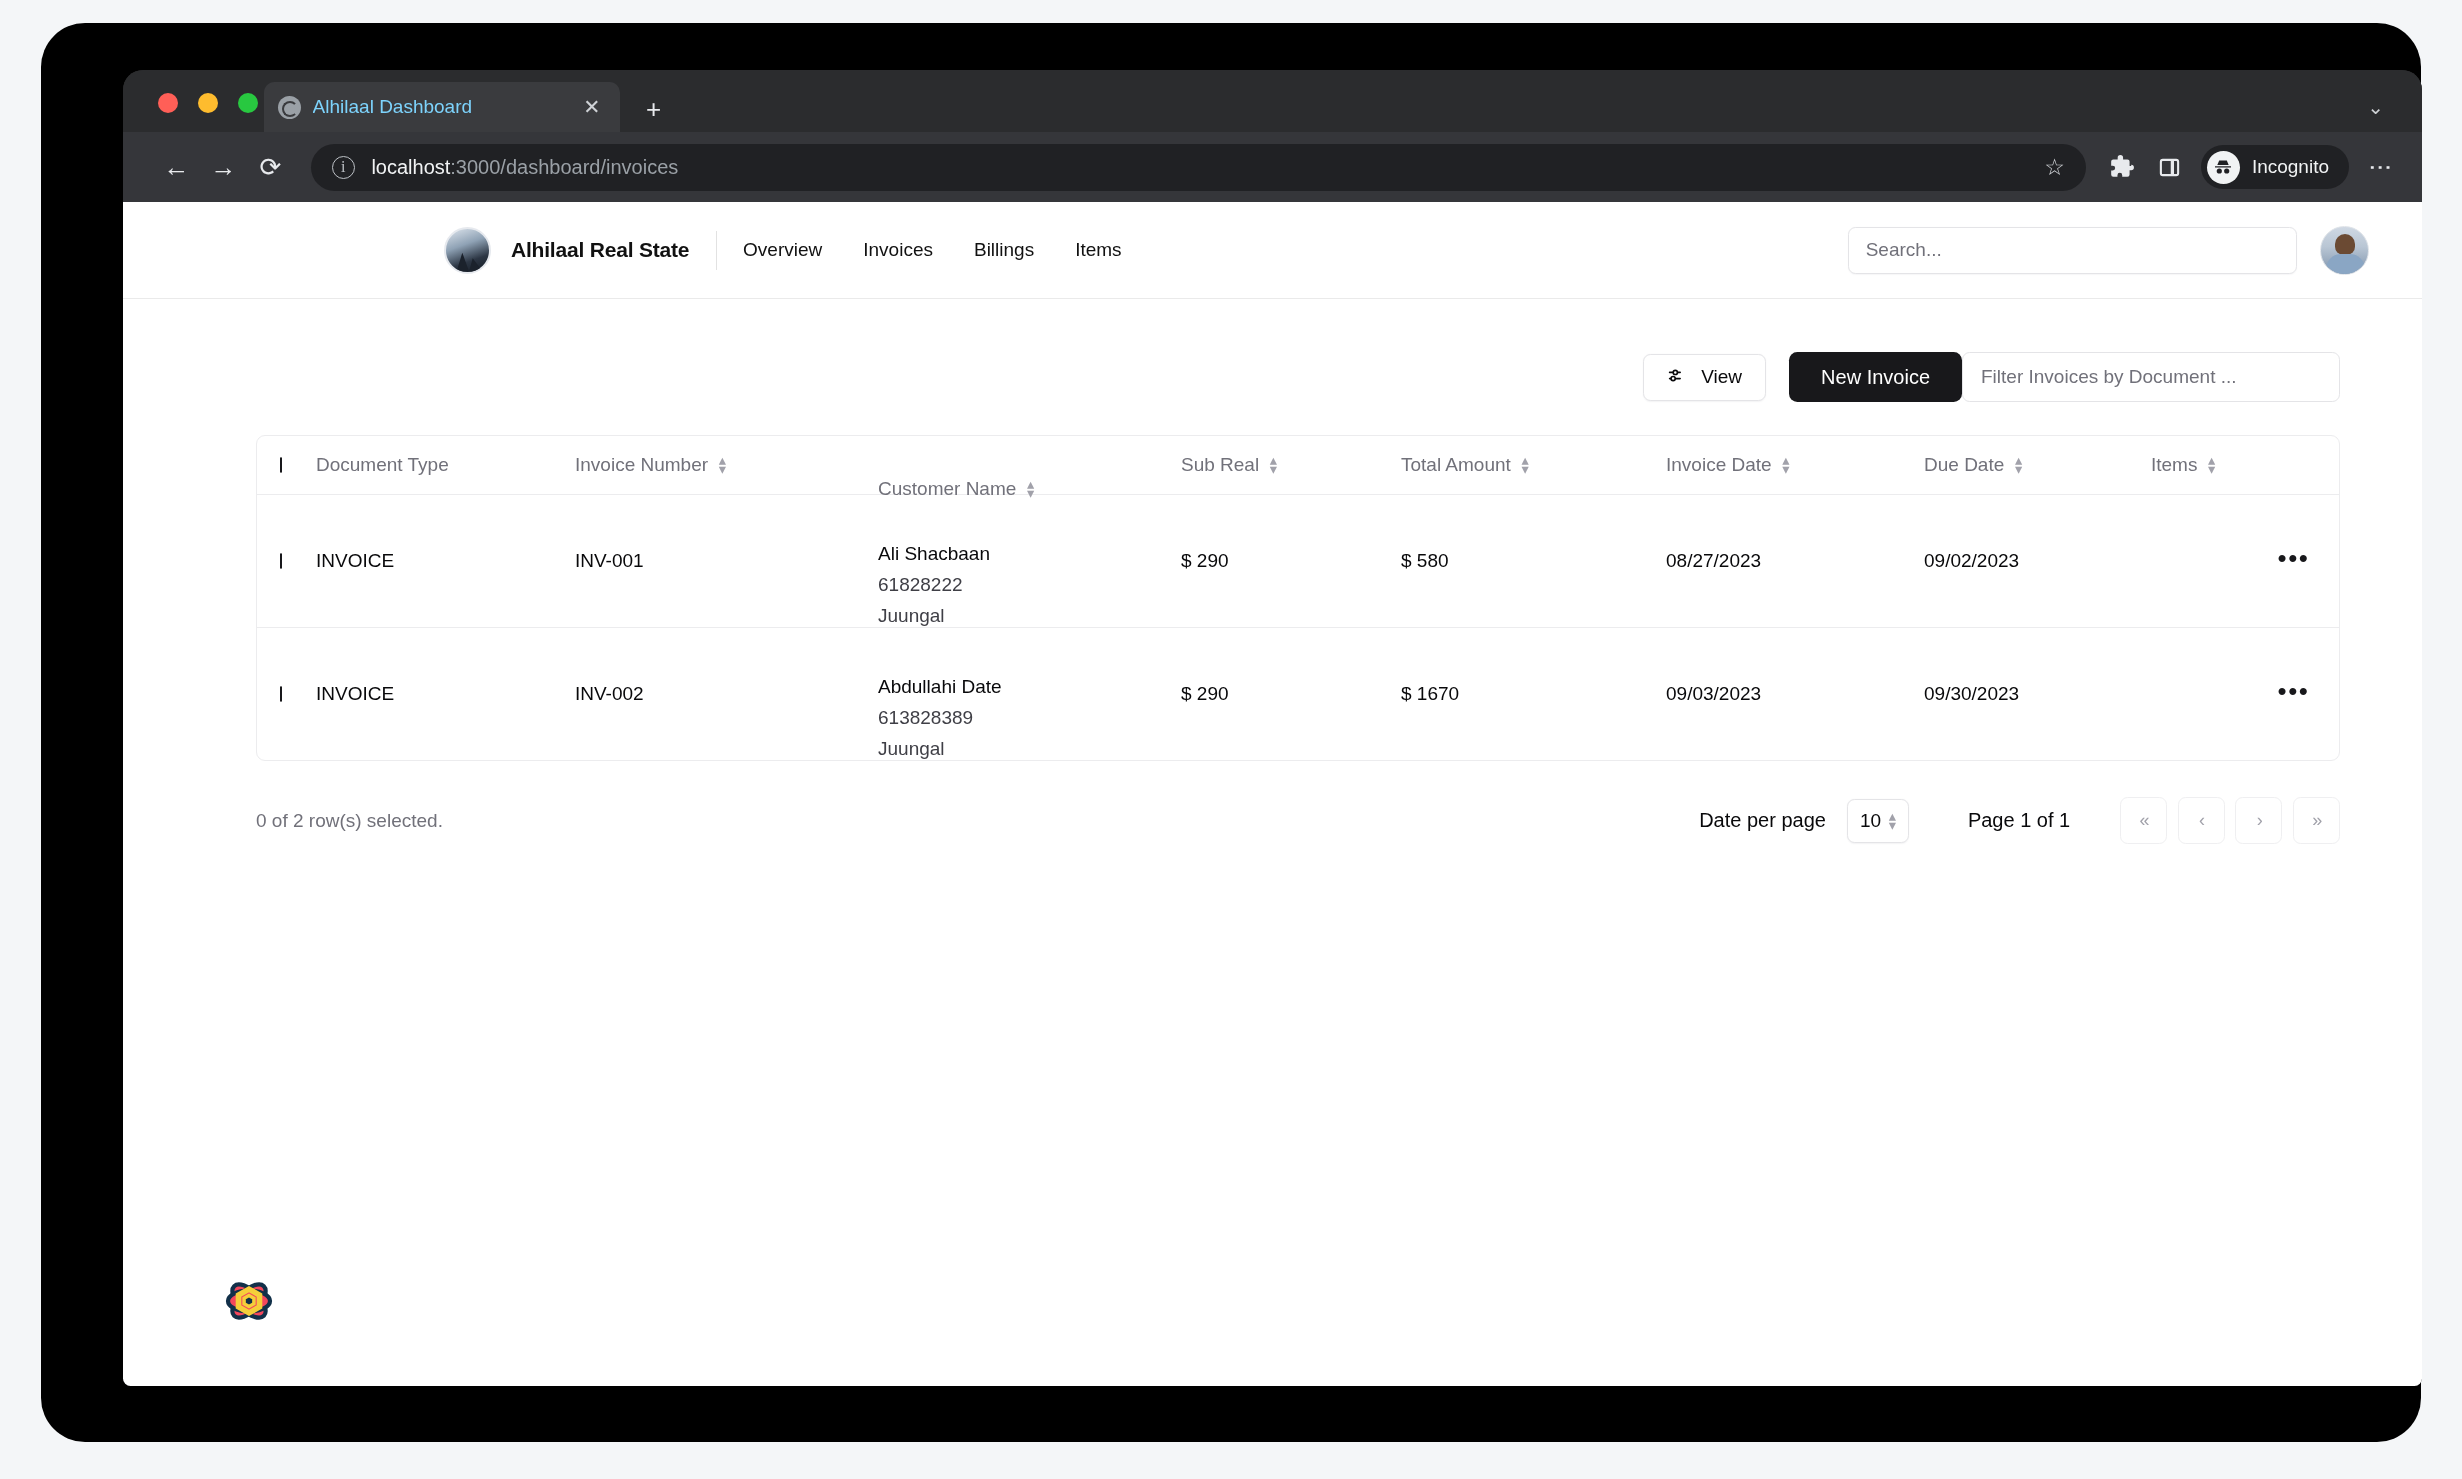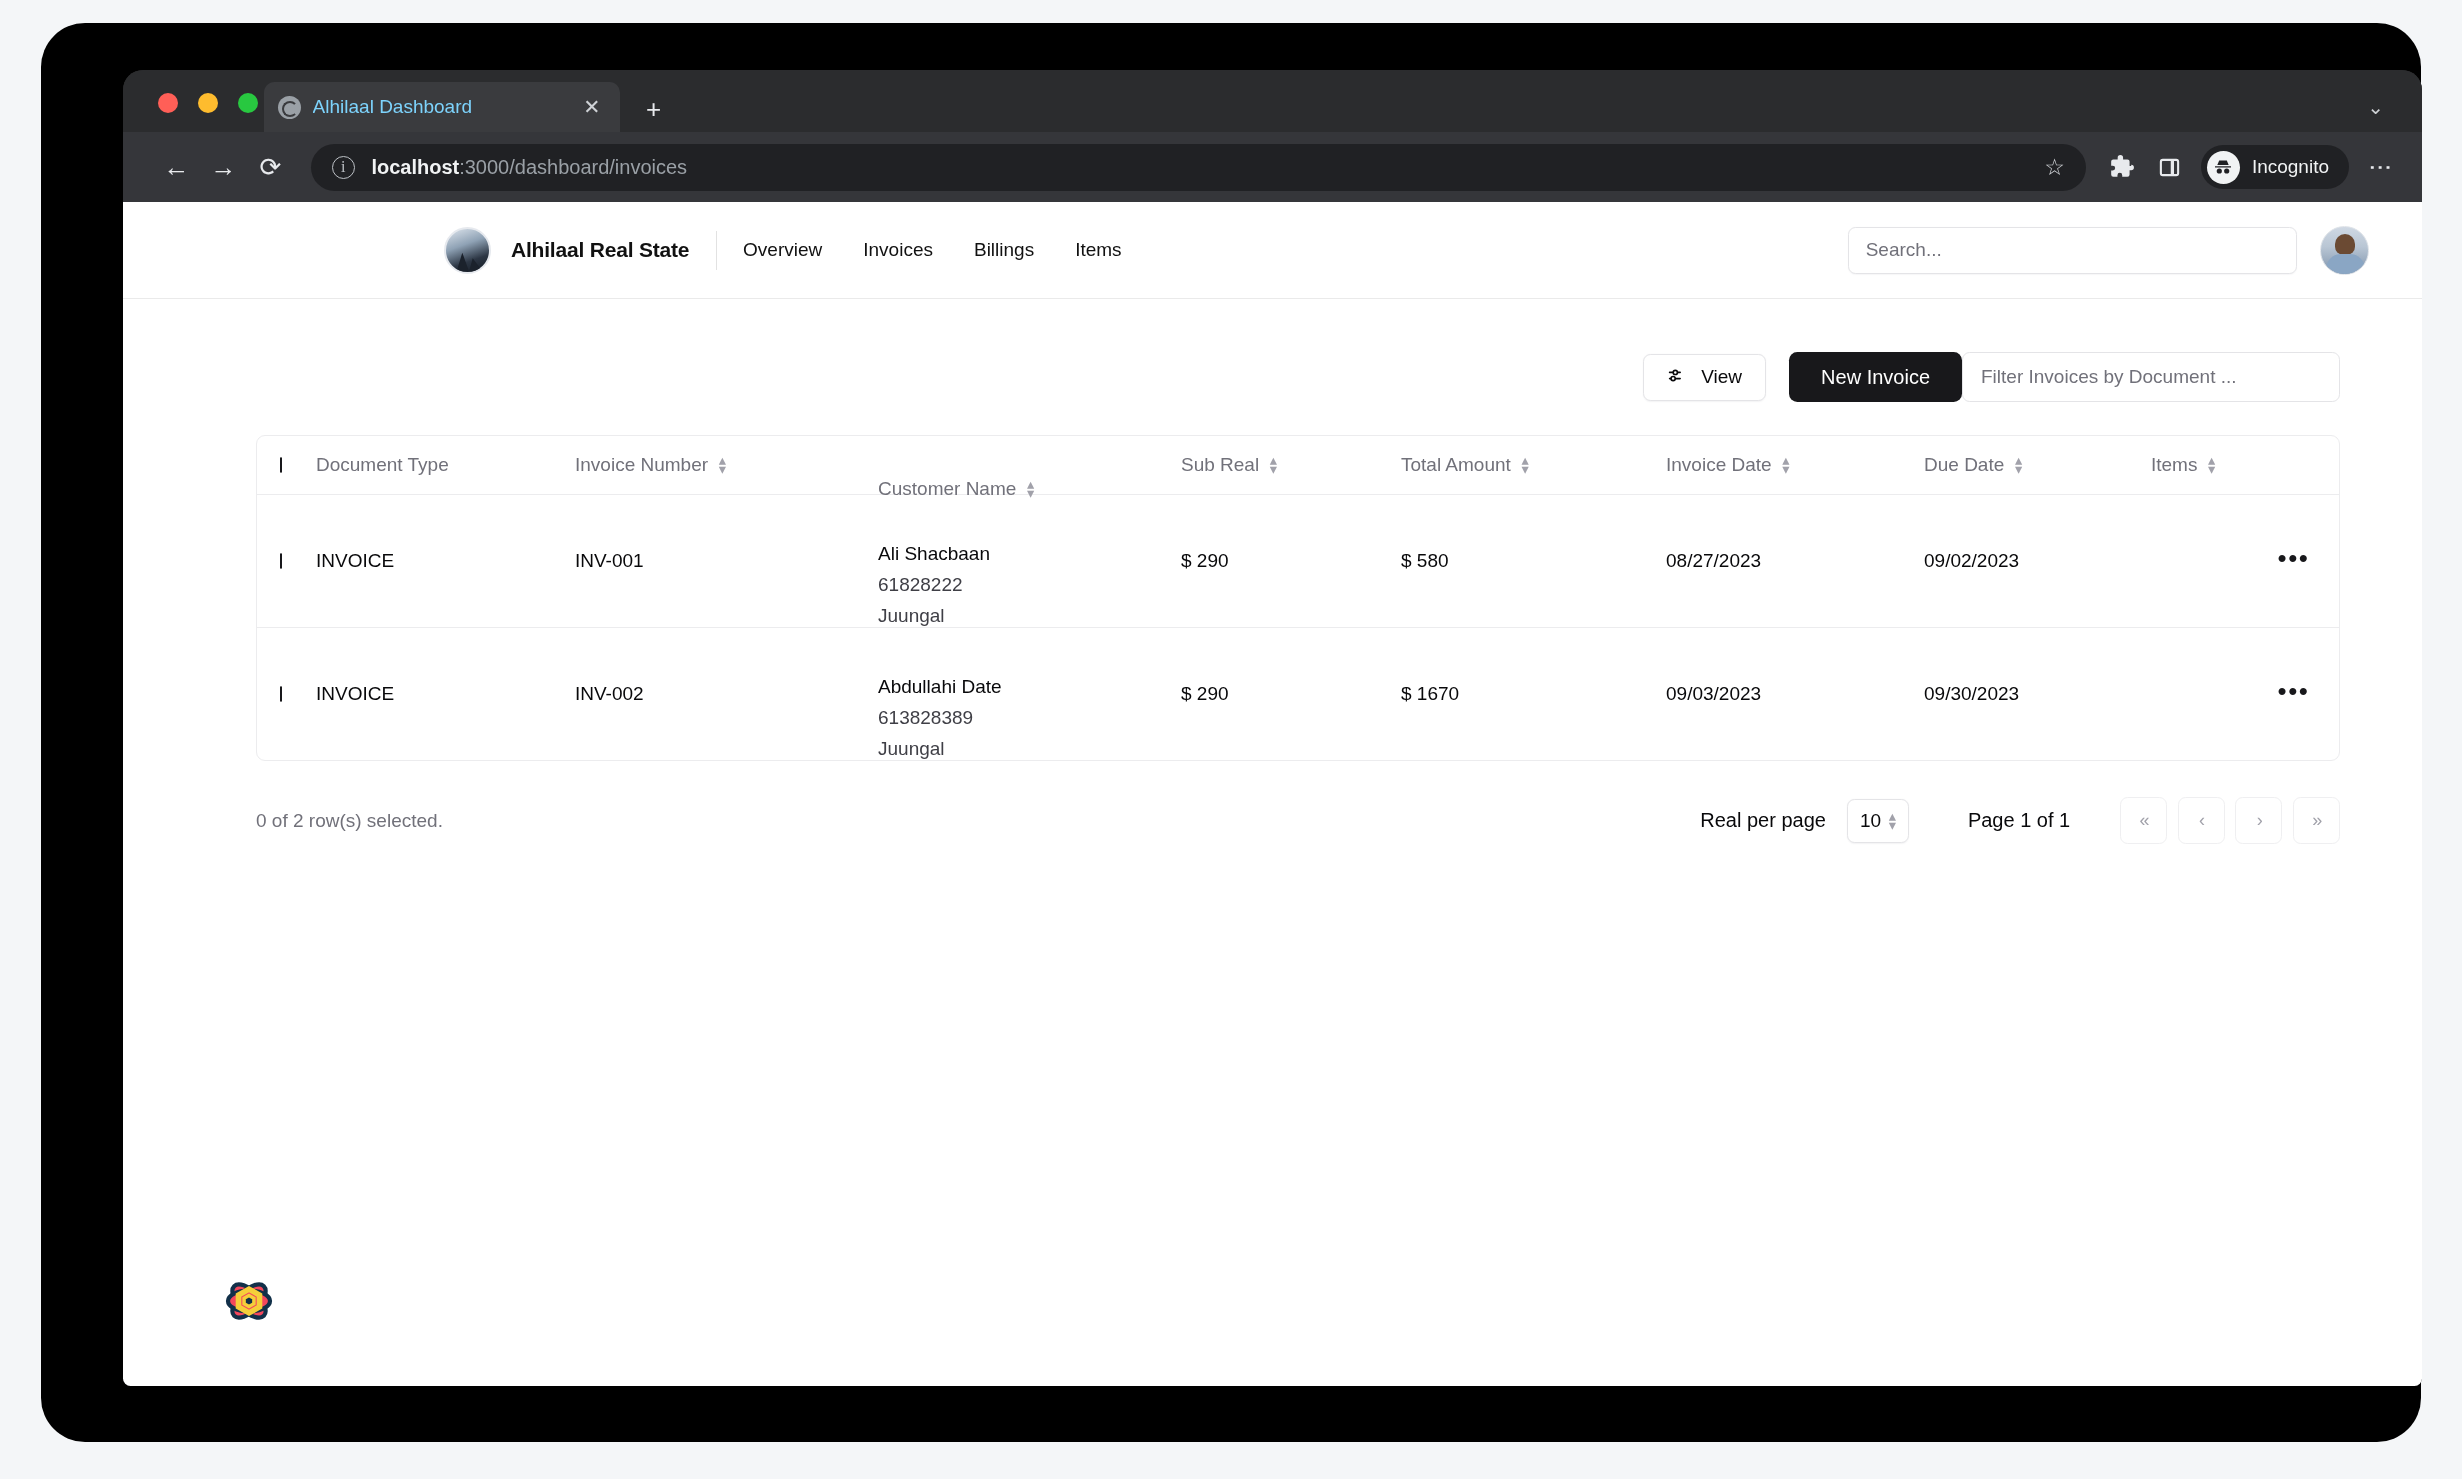--- a/index.html
+++ b/index.html
@@ -110,21 +110,21 @@
   }
   #site-info-icon {
     width: 23px; height: 23px;
     border: 1.9px solid #bdc1c6; border-radius: 50%;
     color: #bdc1c6; font-size: 16px;
     display: flex; align-items: center; justify-content: center;
     font-family: "Liberation Serif", serif;
     flex: none; margin-right: 16.7px;
   }
   #omnibox-url { font-size: 20px; color: #9aa0a6; white-space: nowrap; }
-  #omnibox-url b { color: #f1f3f4; font-weight: 700; }
+  #omnibox-url b { color: #f1f3f4; font-weight: 400; }
   #bookmark-star {
     color: #cfd2d6; font-size: 23px; margin-left: auto; padding-left: 13.6px;
   }
   .toolbar-icon {
     flex: none; margin-left: 23px;
     color: #e8eaed;
     display: flex; align-items: center; justify-content: center;
   }
   #incognito-chip {
     flex: none; margin-left: 20px;
@@ -550,21 +550,21 @@
             <div class="c-actions">
               <span class="row-menu">•••</span>
             </div>
           </div>
 
         </div>
 
         <div id="table-footer">
           <span id="rows-selected">0 of 2 row(s) selected.</span>
           <div id="pagination-group">
-            <span id="rows-per-page-label">Real per page</span>
+            <span id="rows-per-page-label">Date per page</span>
             <div id="rows-per-page-select">
               <span id="rows-per-page-value">10</span>
               <span class="sort-icon">
                   <span>▴</span>
                   <span>▾</span>
                 </span>
             </div>
             <span id="page-indicator">Page 1 of 1</span>
             <div id="page-buttons">
               <span class="page-btn">«</span>

